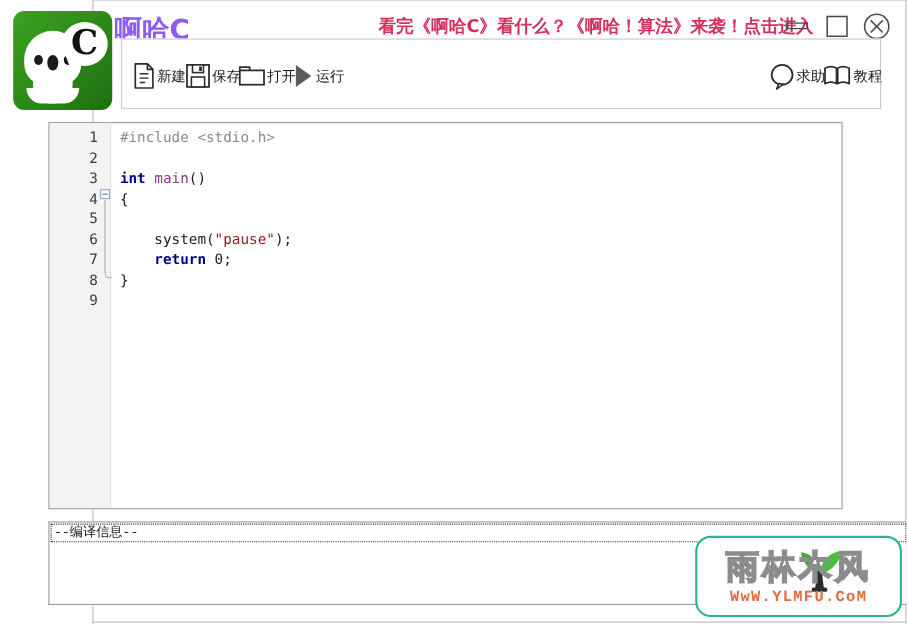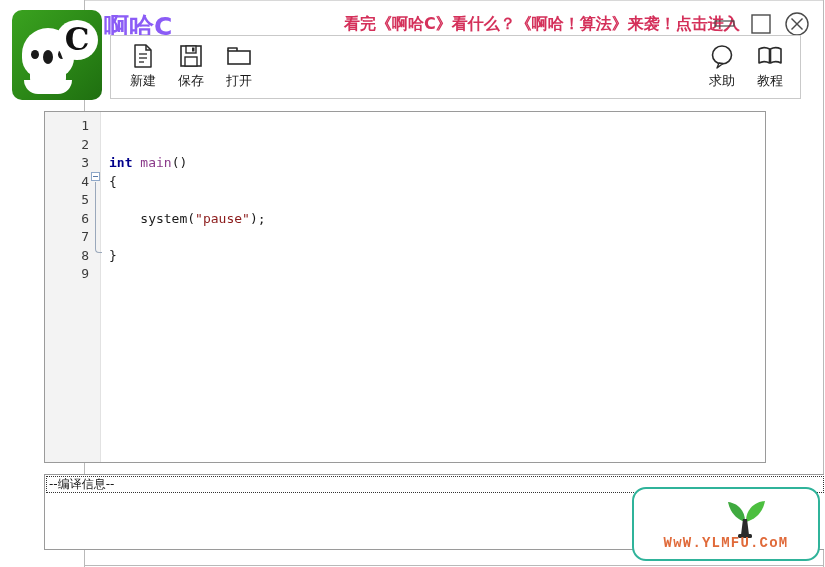--- a/index.html
+++ b/index.html
@@ -191,21 +191,20 @@
   }
   .tool-group-right {
     position: absolute;
     right: 6px; top: 2px;
     display: flex;
   }
   .tool-btn {
     width: 48px;
     height: 58px;
     display: flex;
-    flex-direction: column;
     align-items: center;
     justify-content: flex-start;
     cursor: pointer;
     padding-top: 4px;
     box-sizing: border-box;
   }
   .tool-icon {
     height: 28px;
     display: flex;
     align-items: center;
@@ -322,20 +321,21 @@
     overflow: hidden;
   }
   #output-row {
     position: absolute;
     left: 1px; top: 1px;
     right: 0;
     height: 17px;
     border: 1px dotted #333333;
     box-sizing: border-box;
     padding-left: 2px;
+    font-family: Liberation Mono, monospace;
   }
   #output-text {
     font-size: 12px;
     color: #1a1a1a;
     line-height: 15px;
     white-space: nowrap;
   }
 
   
   #watermark {
@@ -460,20 +460,28 @@
         <div class="tool-btn">
           <span class="tool-icon">
             <svg width="28" height="26" viewBox="0 0 28 26">
               <path d="M3 8 V5 H12 V8" fill="none" stroke="#2b2b2b" stroke-width="1.6" stroke-linejoin="round"></path>
               <rect x="3" y="8" width="22" height="13" fill="#fff" stroke="#2b2b2b" stroke-width="1.6"></rect>
             </svg>
           </span>
           <span class="tool-label">打开</span>
         </div>
 
+        <div class="tool-btn">
+          <span class="tool-icon">
+            <svg width="24" height="26" viewBox="0 0 24 26">
+              <path d="M6 3 L20 13 L6 23 Z" fill="#5c5c5c"></path>
+            </svg>
+          </span>
+          <span class="tool-label">运行</span>
+        </div>
 
       </div>
 
       <div class="tool-group-right">
 
         <div class="tool-btn">
           <span class="tool-icon">
             <svg width="26" height="26" viewBox="0 0 26 26">
               <ellipse cx="13" cy="12" rx="9.5" ry="9" fill="#fff" stroke="#2b2b2b" stroke-width="1.6"></ellipse>
               <path d="M10 20 L8 25 L14 20.5 Z" fill="#fff" stroke="#2b2b2b" stroke-width="1.4" stroke-linejoin="round"></path>
@@ -493,27 +501,27 @@
         </div>
 
       </div>
 
     </div>
   </div>
 
   <div id="editor-panel">
     <div id="editor-gutter"></div>
     <div id="editor-lines">
-        <div class="code-line"><span class="ln">1</span></div>
+        <div class="code-line"><span class="ln">1</span><span class="code-text"><span class="tk-pre">#include &lt;stdio.h&gt;</span></span></div>
         <div class="code-line"><span class="ln">2</span></div>
         <div class="code-line"><span class="ln">3</span><span class="code-text"><span class="tk-kw">int </span><span class="tk-fn">main</span><span class="tk-punc">()</span></span></div>
         <div class="code-line"><span class="ln">4</span><span class="code-text"><span class="tk-punc">{</span></span></div>
         <div class="code-line"><span class="ln">5</span><span class="code-text"></span></div>
         <div class="code-line"><span class="ln">6</span><span class="code-text"><span class="tk-plain">    system(</span><span class="tk-str">"pause"</span><span class="tk-punc">);</span></span></div>
-        <div class="code-line"><span class="ln">7</span></div>
+        <div class="code-line"><span class="ln">7</span><span class="code-text"><span class="tk-plain">    </span><span class="tk-kw">return</span><span class="tk-plain"> 0;</span></span></div>
         <div class="code-line"><span class="ln">8</span><span class="code-text"><span class="tk-punc">}</span></span></div>
         <div class="code-line"><span class="ln">9</span><span class="code-text"></span></div>
       </div>
     <div id="fold-box"></div>
     <div id="fold-line"></div>
     <div id="fold-line-foot"></div>
   </div>
 
   <div id="output-panel">
     <div id="output-row">
@@ -521,16 +529,17 @@
     </div>
   </div>
 
   <div id="watermark">
     <svg id="wm-sprout" viewBox="0 0 58 48">
       <path d="M29 30 C29 20 22 12 12 11 C14 21 20 28 29 31 Z" fill="#3faa3f"></path>
       <path d="M30 30 C30 19 38 11 49 10 C47 21 40 28 30 31 Z" fill="#4cbf3f"></path>
       <path d="M27 28 H31 L33 44 H25 Z" fill="#2b2b2b"></path>
       <rect x="22" y="43" width="14" height="4" rx="1.5" fill="#2b2b2b"></rect>
     </svg>
+    <div id="wm-cn">雨林木风</div>
     <div id="wm-url">WwW.YLMFU.CoM</div>
   </div>
 
 </div>
 
 </body></html>

